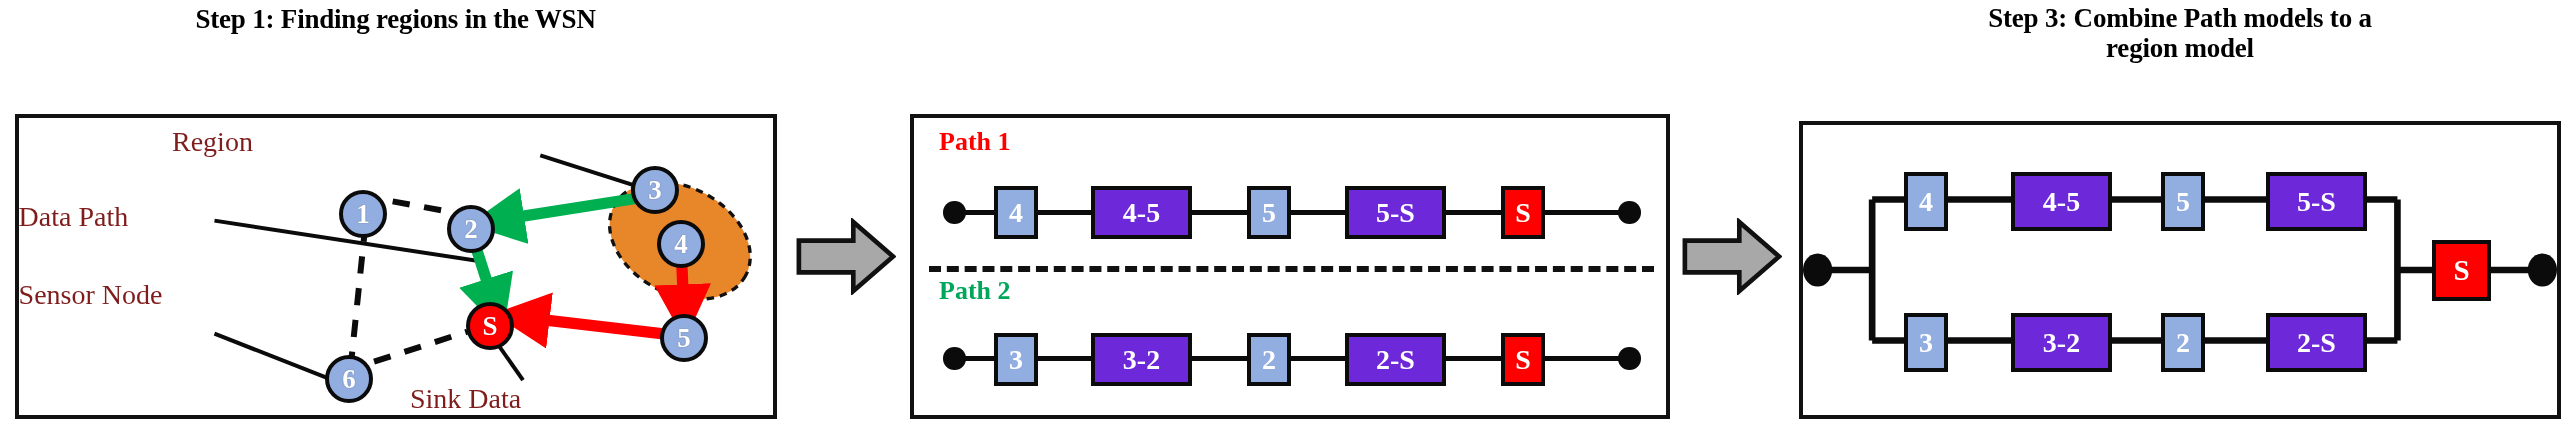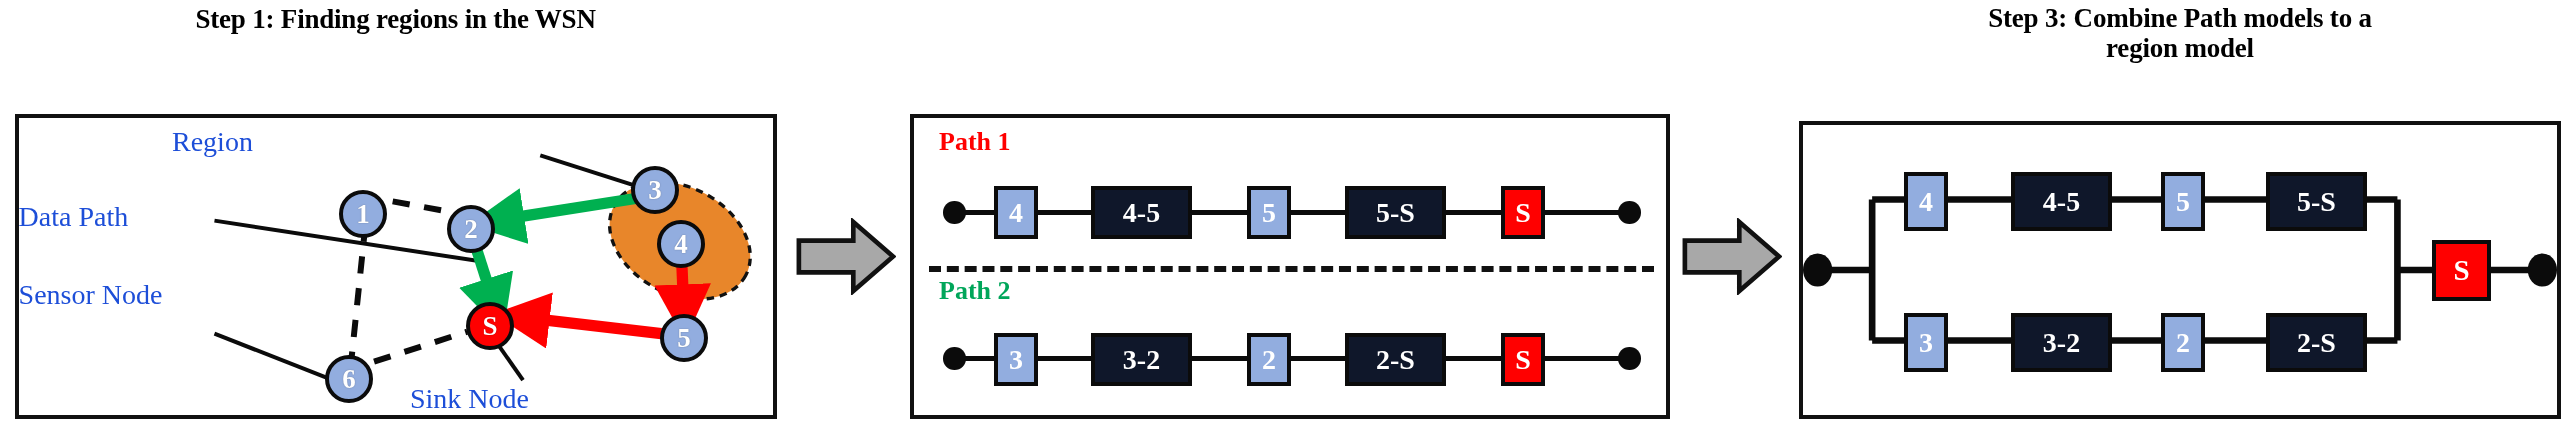--- a/index.html
+++ b/index.html
@@ -26,21 +26,21 @@
   }
 
   
   .step-arrow{position:absolute;}
 
   
   .legend-label{
     position:absolute;
     font-family:"Liberation Serif", serif;
     font-size:28px;
-    color:#1d4ed8;
+    color:#7f1d1d;
     white-space:nowrap;
   }
 
   .node{
     position:absolute;
     box-sizing:border-box;
     border-radius:50%;
     border:4.7px solid #0b0b0b;
     display:flex;align-items:center;justify-content:center;
     color:#ffffff;
@@ -58,21 +58,21 @@
     position:absolute;
     box-sizing:border-box;
     border:4.7px solid #0b0b0b;
     display:flex;align-items:center;justify-content:center;
     color:#ffffff;
     font-family:"Liberation Serif", serif;
     font-weight:bold;
     line-height:1;
   }
   .rbd-block.blue{background:#92ADDF;}
-  .rbd-block.dark{background:#0f172a;}
+  .rbd-block.dark{background:#6d28d9;}
   .rbd-block.red {background:#FF0000;}
 
   .rbd-wire{position:absolute;background:#0b0b0b;}
   .rbd-term{position:absolute;background:#0b0b0b;border-radius:50%;}
 
   .path-label{
     position:absolute;
     font-family:"Liberation Serif", serif;
     font-weight:bold;
     font-size:26px;
@@ -135,21 +135,21 @@
     <line x1="938" y1="126" x2="722" y2="160" stroke="#00B050" stroke-width="17" marker-end="url(#gh)"></line>
     <line x1="690" y1="190" x2="722" y2="290" stroke="#00B050" stroke-width="17" marker-end="url(#gh)"></line>
 
     <line x1="1003" y1="228" x2="1006" y2="300" stroke="#FF0000" stroke-width="17" marker-end="url(#rh)"></line>
     <line x1="972" y1="330" x2="760" y2="305" stroke="#FF0000" stroke-width="17" marker-end="url(#rh)"></line>
   </svg>
 
   <div class="legend-label" style="left:172px;top:126px;"><span>Region</span></div>
   <div class="legend-label" style="left:18.6px;top:201px;"><span>Data Path</span></div>
   <div class="legend-label" style="left:18.6px;top:279px;"><span>Sensor Node</span></div>
-  <div class="legend-label" style="left:410px;top:383px;"><span>Sink Node</span></div>
+  <div class="legend-label" style="left:410px;top:383px;"><span>Sink Data</span></div>
 
   <div class="node sensor" style="left:339px;top:190px;width:48px;height:48px;">
     <span>1</span>
     </div>
 
   <div class="node sensor" style="left:447px;top:205px;width:48px;height:48px;">
     <span>2</span>
     </div>
 
   <div class="node sensor" style="left:631px;top:166px;width:48px;height:48px;">

